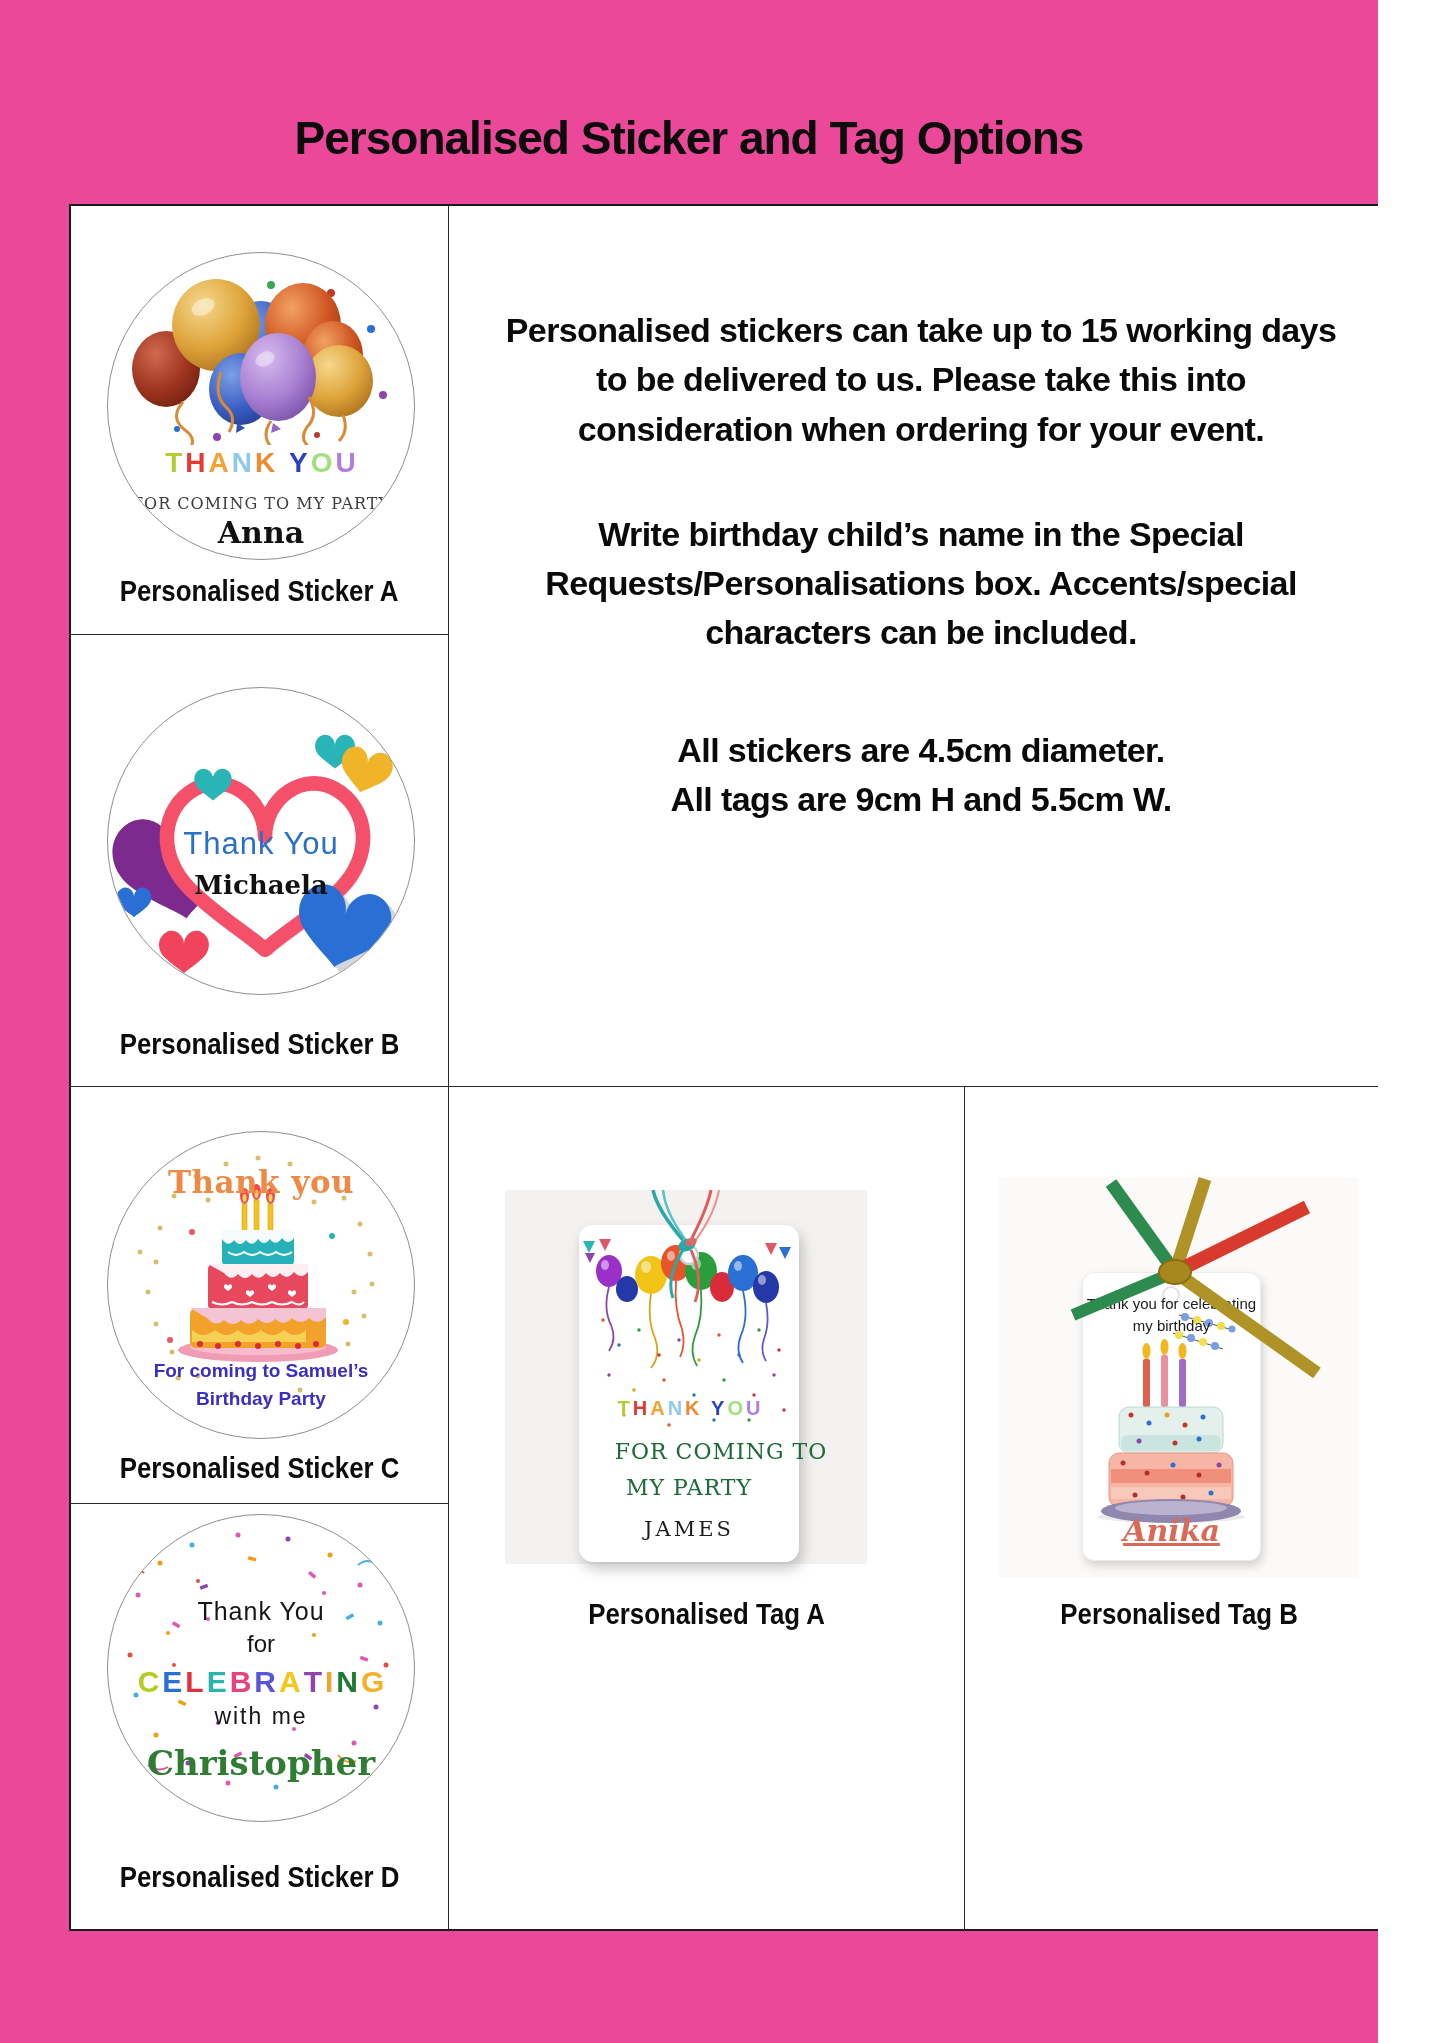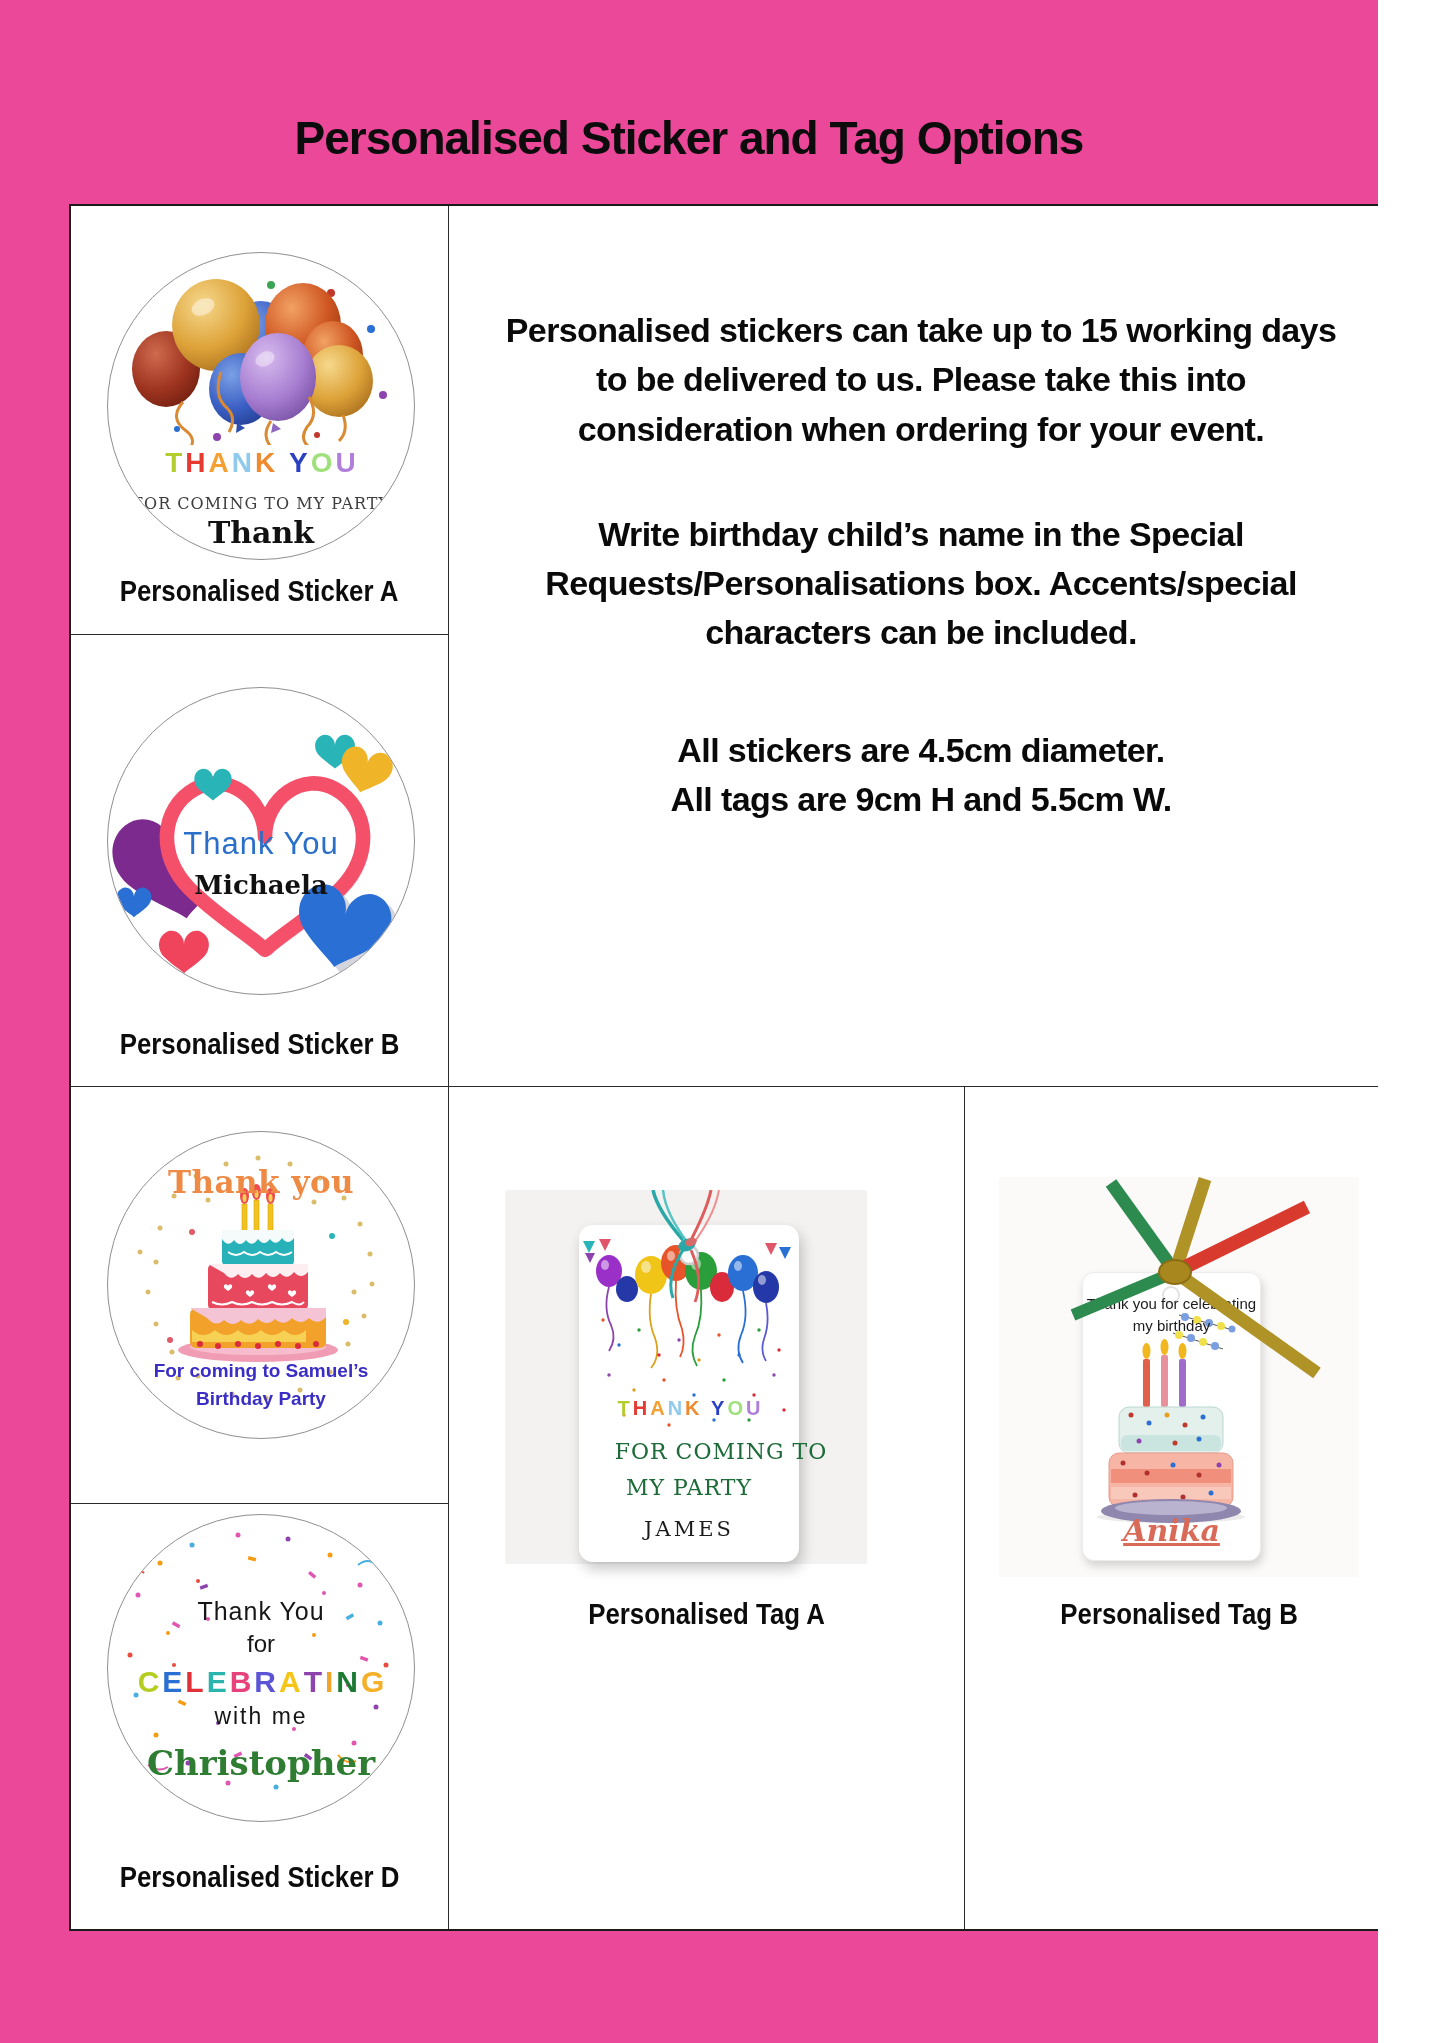--- a/index.html
+++ b/index.html
@@ -142,21 +142,21 @@
           <path d="M62,125 q-14,16 2,28 q14,10 2,22" stroke="#d98a33" stroke-width="3" fill="none"></path>
           <path d="M100,95 q-8,24 6,36 q10,10 2,24" stroke="#d98a33" stroke-width="3" fill="none"></path>
           <path d="M150,144 q-10,14 0,26 q10,12 -2,20" stroke="#d98a33" stroke-width="3" fill="none"></path>
           <path d="M188,120 q10,18 -2,30 q-8,12 2,20" stroke="#d98a33" stroke-width="3" fill="none"></path>
           <path d="M222,138 q6,16 -4,26" stroke="#d98a33" stroke-width="3" fill="none"></path>
           <path d="M152,146 l8,6 l-10,4 z" fill="#8f66c2"></path>
           <path d="M116,146 l8,5 l-9,5 z" fill="#2f4fae"></path>
         </svg>
         <div class="abs tyA"><span style="color: rgb(179, 204, 46);">T</span><span style="color: rgb(230, 58, 48);">H</span><span style="color: rgb(245, 160, 51);">A</span><span style="color: rgb(143, 201, 236);">N</span><span style="color: rgb(239, 138, 46);">K</span><span style="color: rgb(0, 0, 0);"> </span><span style="color: rgb(43, 63, 196);">Y</span><span style="color: rgb(159, 224, 122);">O</span><span style="color: rgb(176, 127, 217);">U</span></div>
         <div class="abs subA">FOR COMING TO MY PARTY</div>
-        <div class="abs nameA">Thank</div>
+        <div class="abs nameA">Anna</div>
       </div>
       <div class="cell-label" style="top:368px"><span class="sqz">Personalised Sticker A</span></div>
     </div>
 
     <div class="cell cell-b">
       <div class="sticker st-b">
         <svg style="left:0;top:0" width="306" height="306" viewBox="0 0 306 306">
           <defs>
             <path id="hB" d="M0,24 C0,8 -16,-4 -30,4 C-44,12 -46,32 -32,46 C-20,58 -6,66 0,72 C6,66 20,58 32,46 C46,32 44,12 30,4 C16,-4 0,8 0,24 Z"></path>
           </defs>
@@ -242,20 +242,21 @@
           <circle cx="130" cy="212" r="3" fill="#d92b3a"></circle>
             <circle cx="150" cy="214" r="3" fill="#d92b3a"></circle>
           <circle cx="170" cy="212" r="3" fill="#d92b3a"></circle>
             <circle cx="190" cy="214" r="3" fill="#d92b3a"></circle>
           <circle cx="208" cy="212" r="3" fill="#d92b3a"></circle>
         </svg>
         <div class="abs headC" style="color: rgb(239, 138, 69);">Thank you</div>
         <div class="abs msgC1" style="color: rgb(58, 46, 196);">For coming to Samuel’s</div>
         <div class="abs msgC2" style="color: rgb(58, 46, 196);">Birthday Party</div>
       </div>
+      <div class="cell-label" style="top:364px"><span class="sqz">Personalised Sticker C</span></div>
     </div>
 
     <div class="cell cell-d">
       <div class="sticker st-d">
         <svg style="left:0;top:0" width="306" height="306" viewBox="0 0 306 306">
           <g>
             <circle cx="30" cy="80" r="2.5" fill="#e056b0"></circle>
               <circle cx="52" cy="48" r="2.5" fill="#f39c12"></circle>
             <circle cx="84" cy="30" r="2.5" fill="#45b0e0"></circle>
               <circle cx="130" cy="20" r="2.5" fill="#e056b0"></circle>

